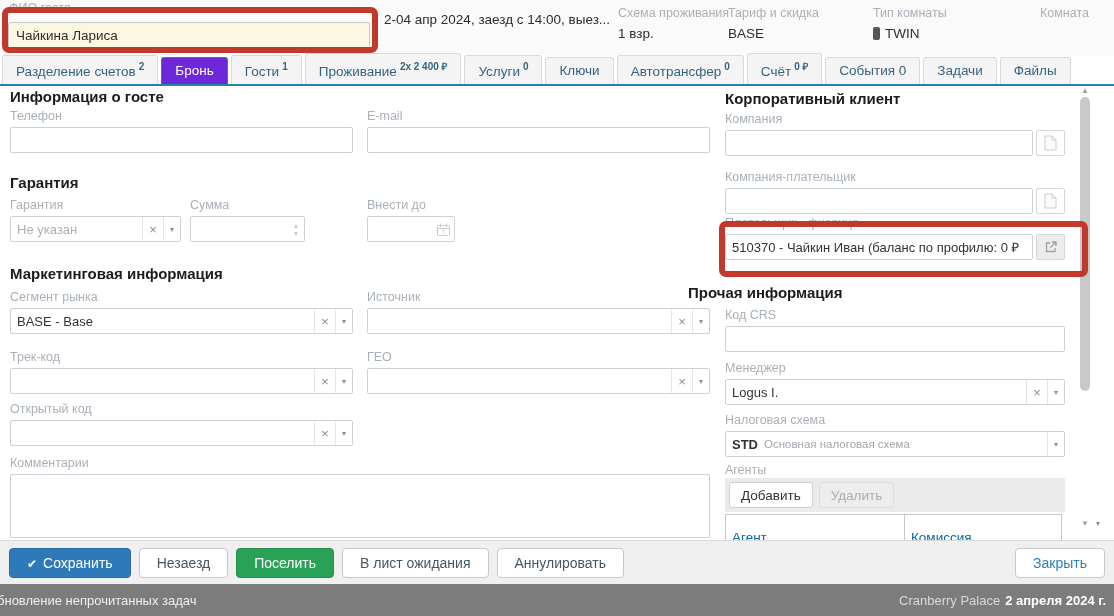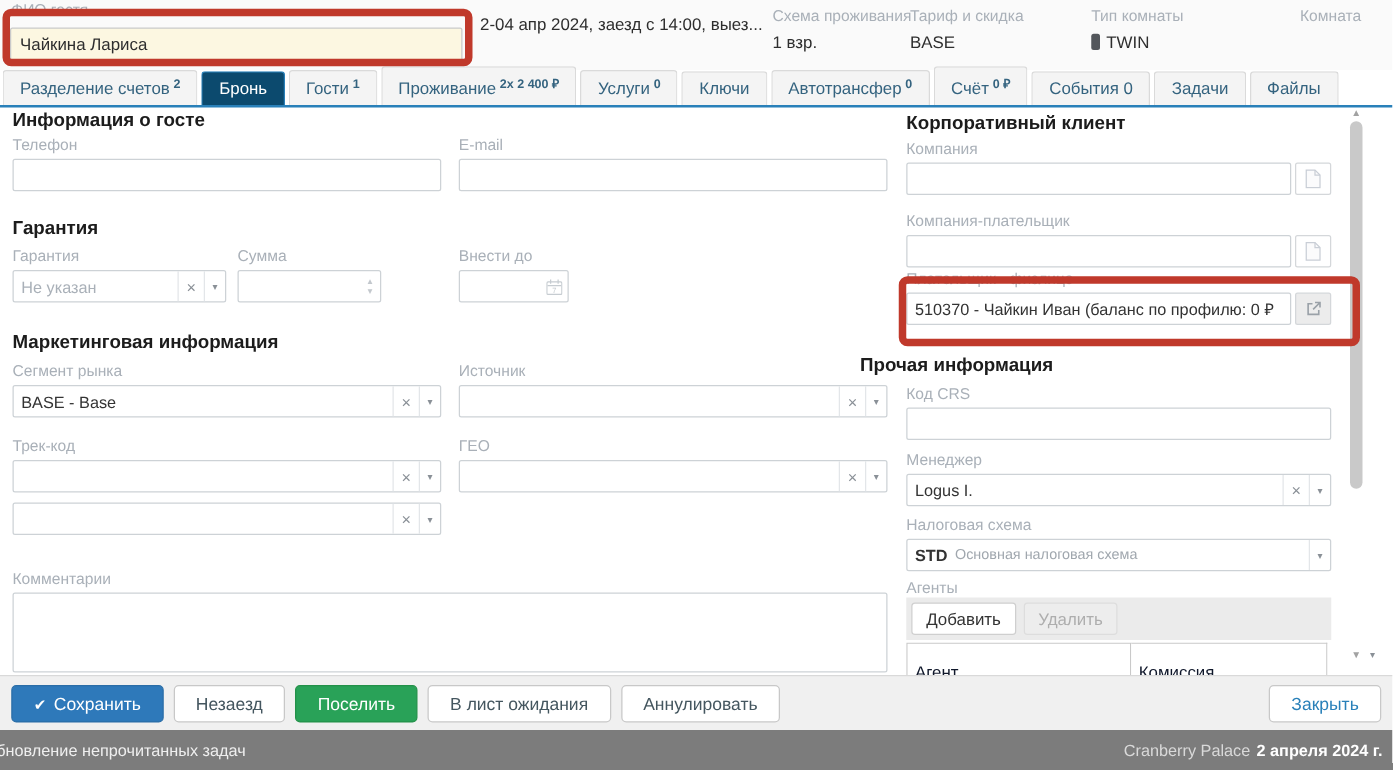--- a/index.html
+++ b/index.html
@@ -21,21 +21,21 @@
 
   
   .hl { position:absolute; border:6px solid #c0392b; border-radius:7px; z-index:30; }
 
   
   .tabs { position:absolute; left:0; top:57px; width:1114px; height:29px; display:flex; gap:3px;
           padding-left:2px; border-bottom:2px solid #2980b9; align-items:flex-end; }
   .tab { background:#f4f4f4; border:1px solid #dadada; border-bottom:none; border-radius:3px 3px 0 0;
          padding:5px 13px 6px; font-size:13.5px; color:#34637f; white-space:nowrap; cursor:pointer; }
   .tab sup { font-size:10px; font-weight:bold; margin-left:3px; }
-  .tab.active { background:#0c4a6e; border-color:#2980b9; color:#fff; }
+  .tab.active { background:#6d28d9; border-color:#2980b9; color:#fff; }
 
   
   .h1 { position:absolute; font-size:15px; font-weight:bold; color:#1c1c1c; white-space:nowrap; }
   .fg { position:absolute; }
   .lab { display:block; font-size:12.5px; color:#a9b0b8; margin-bottom:4px; white-space:nowrap; }
   .inp { width:100%; height:26px; border:1px solid #cdd2d6; border-radius:2px; background:#fff;
          padding:0 6px; font-size:13px; color:#333; font-family:"Liberation Sans", sans-serif; }
   .ta  { width:100%; height:64px; border:1px solid #cdd2d6; border-radius:2px; background:#fff;
          padding:4px 6px; font-size:13px; resize:none; font-family:"Liberation Sans", sans-serif; }
   .combo { display:flex; align-items:stretch; height:26px; border:1px solid #cdd2d6; border-radius:2px; background:#fff; }
@@ -55,21 +55,21 @@
   .taxbox b { font-size:13px; color:#333; margin-right:6px; }
   .taxbox .desc { flex:1; font-size:11.5px; color:#a0a7ae; white-space:nowrap; overflow:hidden; }
 
   
   .agents-panel { position:absolute; left:725px; top:478px; width:340px; height:34px; background:#ebebeb;
                   display:flex; gap:6px; align-items:center; padding:0 4px; }
   .abtn { height:26px; padding:0 11px; border:1px solid #cfcfcf; border-radius:3px; background:#fff;
           font-size:13.5px; color:#333; font-family:"Liberation Sans", sans-serif; cursor:pointer; }
   .abtn.dis { background:#ededed; border-color:#dddddd; color:#aeaeae; }
   .agents-table { position:absolute; left:725px; top:514px; width:337px; height:26px; overflow:hidden; display:flex; }
-  .agents-table .th { border:1px solid #c9c9c9; background:#fff; font-size:13.5px; color:#0f172a;
+  .agents-table .th { border:1px solid #c9c9c9; background:#fff; font-size:13.5px; color:#0369a1;
                       padding:15px 6px; white-space:nowrap; }
   .agents-table .th.c1 { width:180px; }
   .agents-table .th.c2 { width:157px; border-left:none; }
   .mini-dd { position:absolute; font-size:8px; color:#8a9097; }
 
   
   .sb { position:absolute; left:1079px; top:86px; width:13px; height:450px; }
   .sb .ar { position:absolute; left:2px; font-size:8px; color:#a2a2a2; }
   .sb-thumb { position:absolute; left:1px; top:11px; width:10px; height:294px; background:#c9c9c9; border-radius:5px; }
 
@@ -210,20 +210,21 @@
   <div class="fg" style="left:367px;top:350px;width:343px">
     <span class="lab">ГЕО</span>
     <div class="combo">
       <div class="val"></div>
       <div class="seg">×</div>
       <div class="seg dd">▾</div>
     </div>
   </div>
 
   <div class="fg" style="left:10px;top:402px;width:343px">
+    <span class="lab">Открытый код</span>
     <div class="combo">
       <div class="val"></div>
       <div class="seg">×</div>
       <div class="seg dd">▾</div>
     </div>
   </div>
 
   <div class="fg" style="left:10px;top:456px;width:700px">
     <span class="lab">Комментарии</span>
     <textarea class="ta" style=""></textarea>

